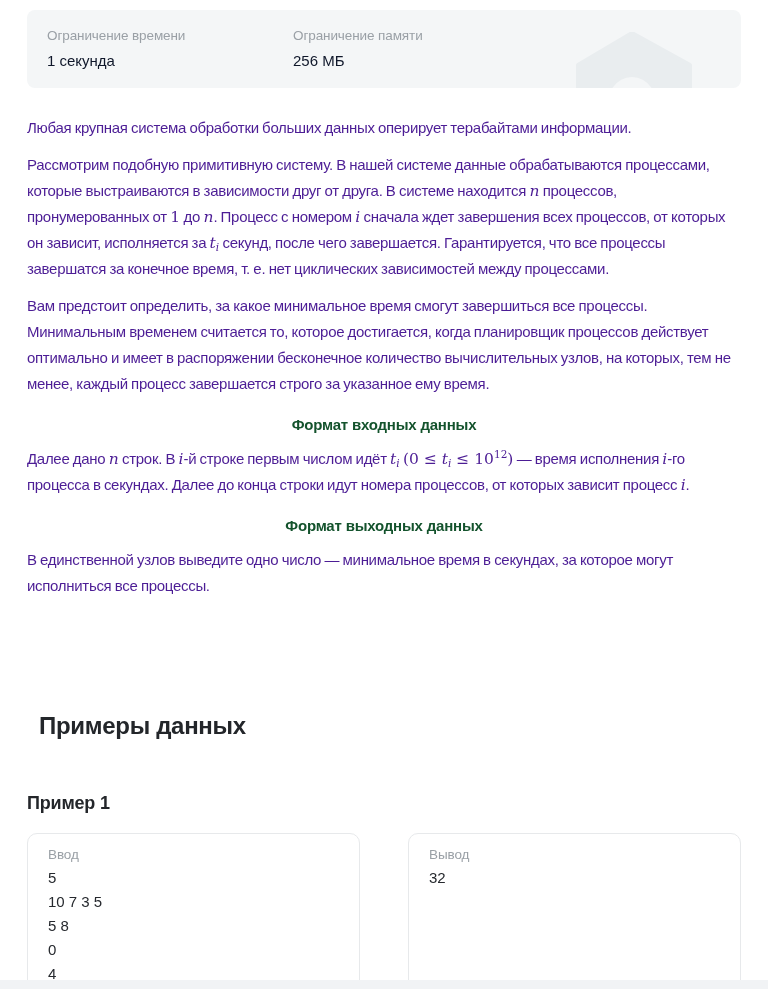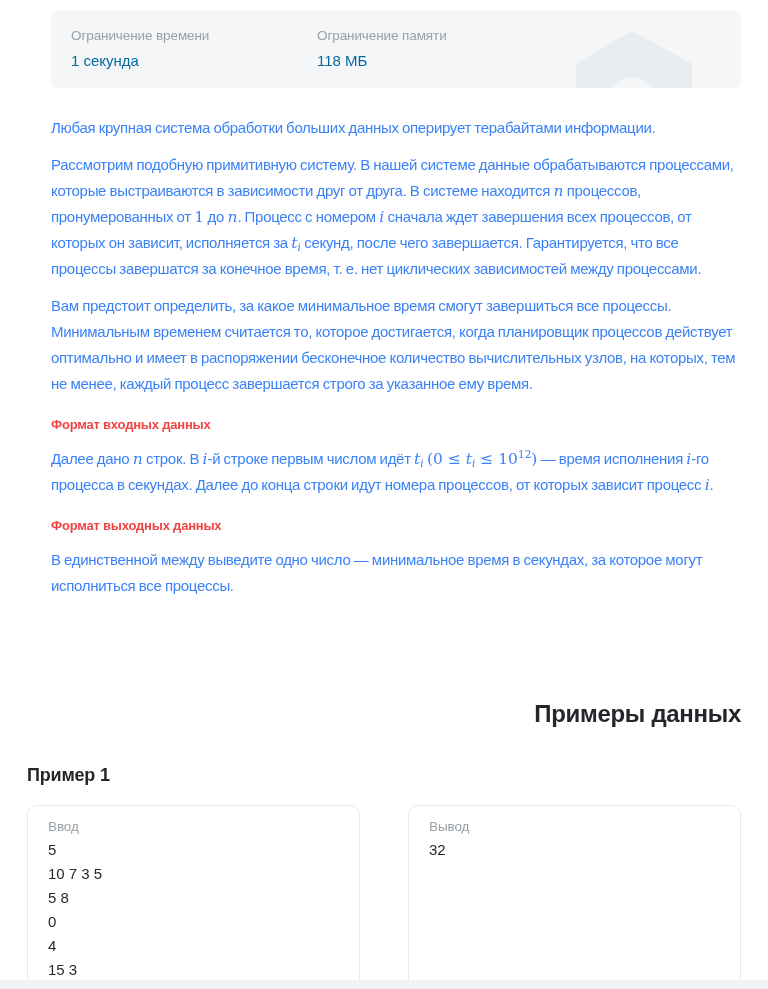--- a/index.html
+++ b/index.html
@@ -5,87 +5,87 @@
   * { box-sizing: border-box; }
   html, body { margin: 0; padding: 0; }
   body {
     width: 768px; height: 989px;
     background: #ffffff;
     font-family: "Liberation Sans", sans-serif;
     color: #26292e;
     position: relative;
     overflow: hidden;
   }
-  .main { padding: 10px 27px 0 27px; margin-left: 24px; }
+  .main { padding: 10px 27px 0 27px; }
 
   
   .limits-card {
     background: #f4f6f7;
     border-radius: 8px;
     height: 78px;
     padding: 17px 20px 0 20px;
     display: flex;
     position: relative;
     overflow: hidden;
   }
   .limit-col { position: relative; z-index: 1; }
   .limit-col.time { width: 246px; }
   .limit-label { font-size: 13.5px; color: #9aa0a6; line-height: 18px; margin-bottom: 6px; letter-spacing: -0.1px; }
-  .limit-value { font-size: 15px; color: #0369a1; line-height: 19px; }
+  .limit-value { font-size: 15px; color: #0f172a; line-height: 19px; }
   .watermark {
     position: absolute;
     top: 22px; right: 48px;
     width: 118px; height: 56px;
     z-index: 0;
   }
 
   
   .statement { height: 585px; overflow: hidden; }
   .stmt-p {
     font-size: 15px;
     line-height: 26px;
     letter-spacing: -0.3px;
     word-spacing: -0.5px;
     margin: 11px 0;
-    color: #3b82f6;
+    color: #4c1d95;
   }
   .stmt-p:first-child { margin-top: 27px; }
   .stmt-h3 {
-    font-size: 13px;
+    font-size: 15px;
     font-weight: bold;
     line-height: 20px;
     margin: 18px 0 11px 0;
     letter-spacing: -0.2px;
-    color: #ef4444;
+    color: #14532d;
+    text-align: center;
   }
   
   .mvar { font-family: "DejaVu Serif", serif; font-style: italic; font-size: 15.5px; letter-spacing: 0; word-spacing: 0; }
   .mrm  { font-family: "DejaVu Serif", serif; font-style: normal; font-size: 15.5px; letter-spacing: 0; word-spacing: 0; }
   .mvar sub, .mrm sub { font-size: 10.5px; font-style: italic; line-height: 0; vertical-align: -3px; }
   .mvar sup, .mrm sup { font-size: 10.5px; font-style: normal; line-height: 0; vertical-align: 6px; }
 
   
   .examples {
     position: absolute;
     top: 700px; left: 27px; right: 27px;
   }
   .examples-title {
     font-size: 24px;
     font-weight: bold;
     line-height: 28px;
-    margin: 0;
+    margin: 12px;
     letter-spacing: -0.3px;
     color: #23262a;
-    text-align: right;
   }
   .example-title {
     font-size: 18px;
     font-weight: bold;
     line-height: 22px;
-    margin: 36px 0 0 0;
+    margin: 52px 0 0 0;
     letter-spacing: -0.2px;
     color: #23262a;
   }
   .samples-row { display: flex; gap: 48px; margin-top: 19px; }
   .sample-box {
     flex: 1 1 0;
     background: #ffffff;
     border: 1px solid #e7e9eb;
     border-radius: 10px;
     height: 186px;
@@ -110,34 +110,34 @@
   <div class="limits-card">
     <svg class="watermark" viewBox="0 0 118 56" preserveAspectRatio="xMinYMin slice" aria-hidden="true">
       <path d="M57 1 L115 33 L115 80 L3 80 L3 33 Z M57 43 a25 25 0 1 0 0.001 0 Z" fill="#e9edef" fill-rule="evenodd" stroke="#e9edef" stroke-width="4" stroke-linejoin="round"></path>
     </svg>
     <div class="limit-col time">
       <div class="limit-label">Ограничение времени</div>
       <div class="limit-value">1 секунда</div>
     </div>
     <div class="limit-col memory">
       <div class="limit-label">Ограничение памяти</div>
-      <div class="limit-value">118 МБ</div>
+      <div class="limit-value">256 МБ</div>
     </div>
   </div>
 
   <div class="statement">
     <p class="stmt-p">Любая крупная система обработки больших данных оперирует терабайтами информации.</p>
     <p class="stmt-p">Рассмотрим подобную примитивную систему. В нашей системе данные обрабатываются процессами, которые выстраиваются в зависимости друг от друга. В системе находится <span class="mvar">n</span> процессов, пронумерованных от <span class="mrm">1</span> до <span class="mvar">n</span>. Процесс с номером <span class="mvar">i</span> сначала ждет завершения всех процессов, от которых он зависит, исполняется за <span class="mvar">t<sub>i</sub></span> секунд, после чего завершается. Гарантируется, что все процессы завершатся за конечное время, т. е. нет циклических зависимостей между процессами.</p>
     <p class="stmt-p">Вам предстоит определить, за какое минимальное время смогут завершиться все процессы. Минимальным временем считается то, которое достигается, когда планировщик процессов действует оптимально и имеет в распоряжении бесконечное количество вычислительных узлов, на которых, тем не менее, каждый процесс завершается строго за указанное ему время.</p>
 
     <div class="stmt-h3">Формат входных данных</div>
     <p class="stmt-p">Далее дано <span class="mvar">n</span> строк. В <span class="mvar">i</span>-й строке первым числом идёт <span class="mvar">t<sub>i</sub></span> <span class="mrm">(0 ≤ </span><span class="mvar">t<sub>i</sub></span><span class="mrm"> ≤ 10<sup>12</sup></span><span class="mrm">)</span> — время исполнения <span class="mvar">i</span>-го процесса в секундах. Далее до конца строки идут номера процессов, от которых зависит процесс <span class="mvar">i</span>.</p>
 
     <div class="stmt-h3">Формат выходных данных</div>
-    <p class="stmt-p">В единственной между выведите одно число — минимальное время в секундах, за которое могут исполниться все процессы.</p>
+    <p class="stmt-p">В единственной узлов выведите одно число — минимальное время в секундах, за которое могут исполниться все процессы.</p>
   </div>
 
 </div>
 
 <div class="examples">
   <h1 class="examples-title">Примеры данных</h1>
   <h2 class="example-title">Пример 1</h2>
 
   <div class="samples-row">
     <div class="sample-box">

